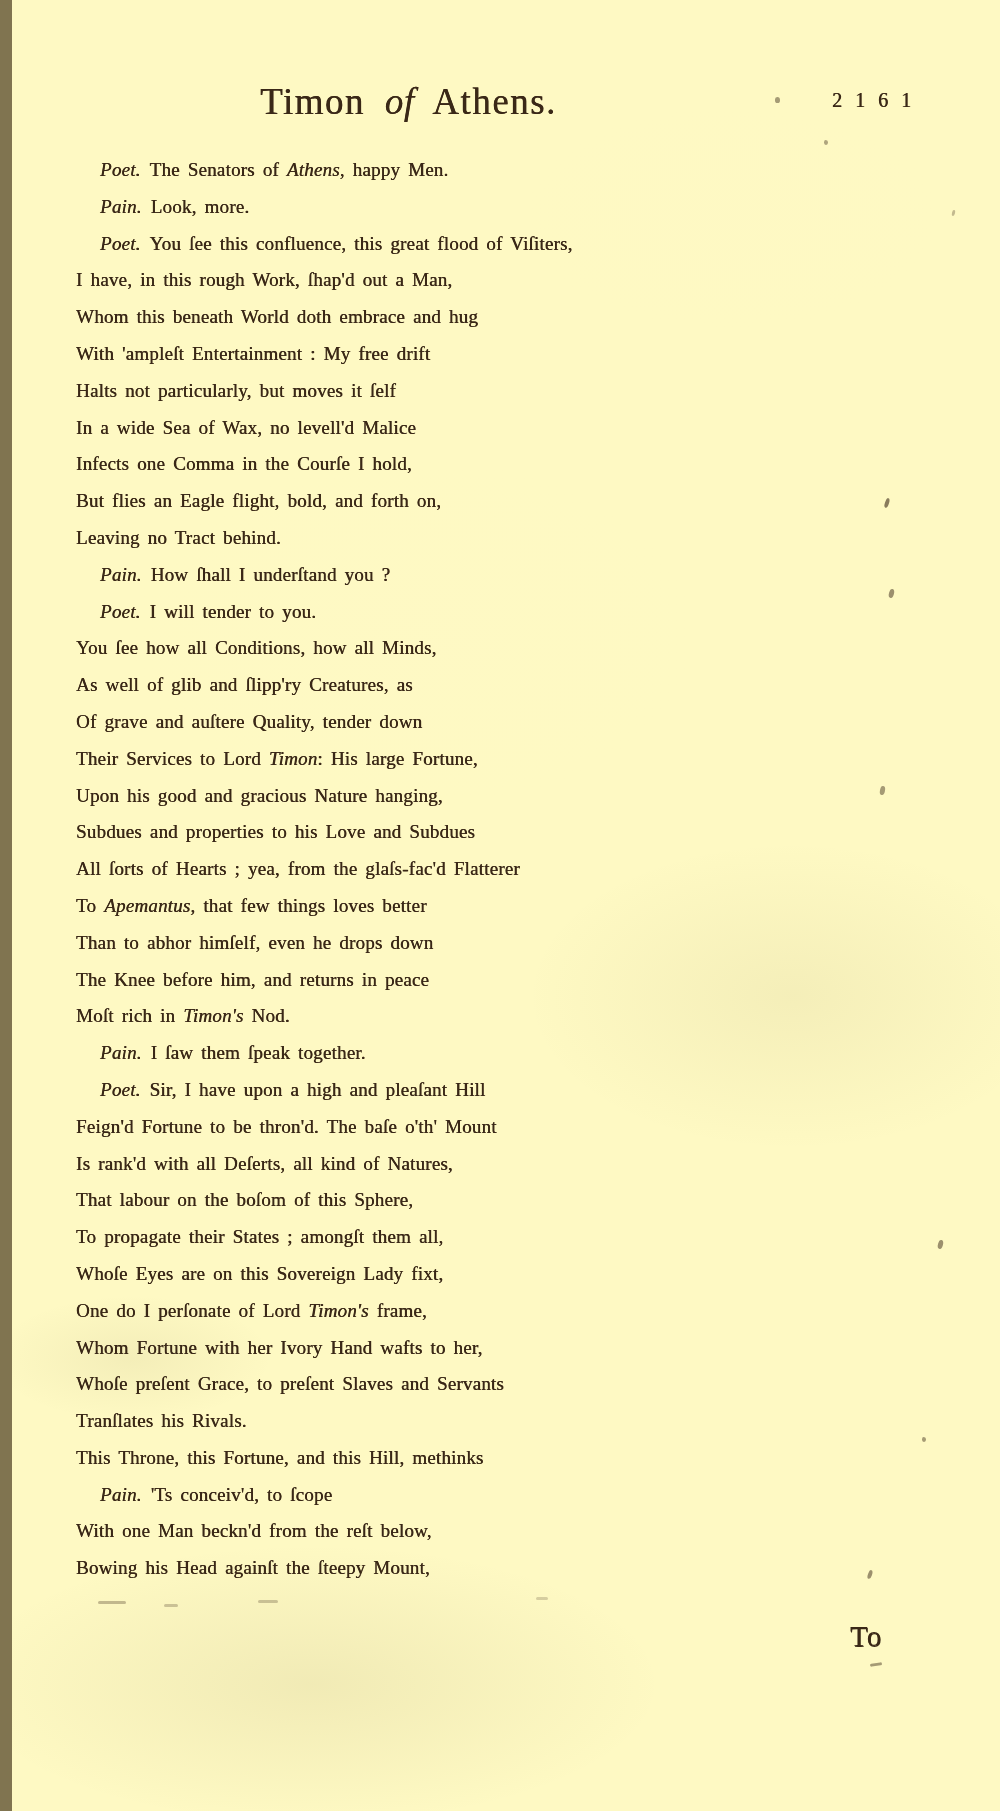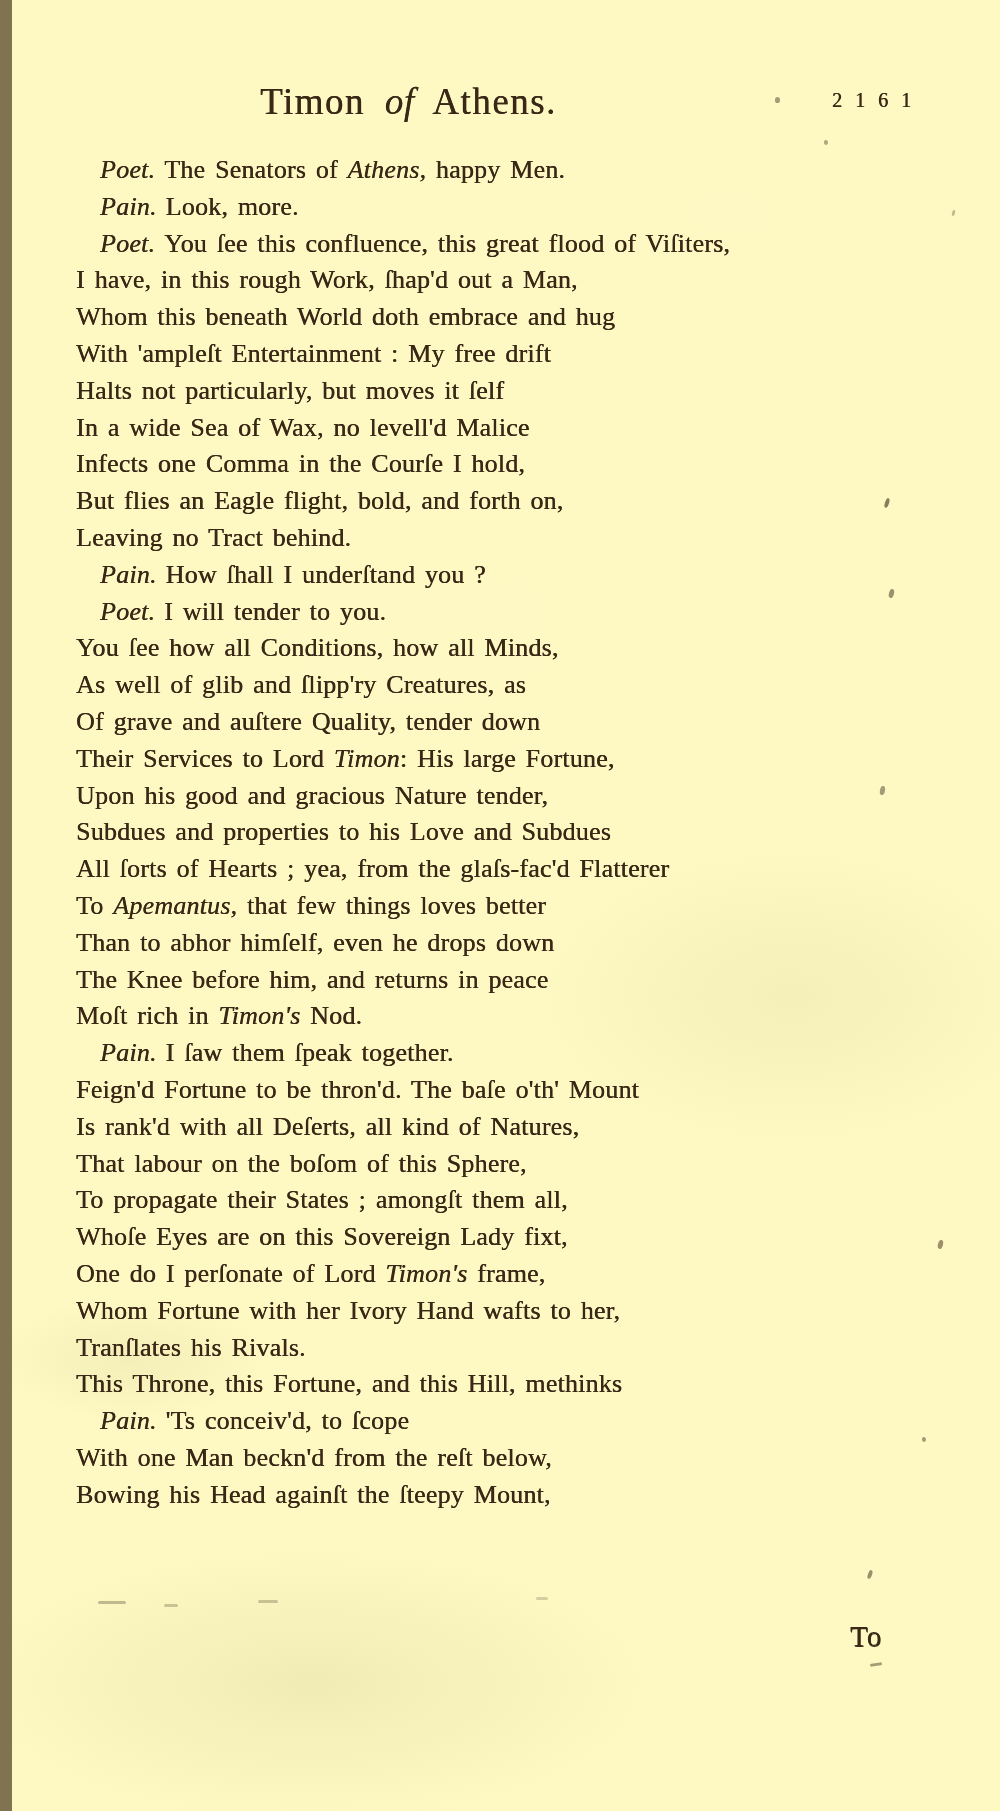--- a/index.html
+++ b/index.html
@@ -63,21 +63,21 @@
   }
   .text-block {
     position: absolute;
     top: 152px;
     left: 64px;
     right: 56px;
   }
   .line {
     height: 36.8px;
     line-height: 36.8px;
-    font-size: 26px;
+    font-size: 19px;
     letter-spacing: 0.2px;
     word-spacing: 3px;
     white-space: nowrap;
     text-shadow: 0.35px 0.35px 0 currentColor;
   }
   .line.indent { padding-left: 24px; }
   .line i.speaker { margin-right: 9px; }
   .catchword {
     position: absolute;
     top: 1620px;
@@ -119,35 +119,37 @@
       <div class="line"><span>In a wide Sea of Wax, no levell'd Malice</span></div>
       <div class="line"><span>Infects one Comma in the Courſe I hold,</span></div>
       <div class="line"><span>But flies an Eagle flight, bold, and forth on,</span></div>
       <div class="line"><span>Leaving no Tract behind.</span></div>
       <div class="line indent"><i class="speaker">Pain.</i><span>How ſhall I underſtand you ?</span></div>
       <div class="line indent"><i class="speaker">Poet.</i><span>I will tender to you.</span></div>
       <div class="line"><span>You ſee how all Conditions, how all Minds,</span></div>
       <div class="line"><span>As well of glib and ſlipp'ry Creatures, as</span></div>
       <div class="line"><span>Of grave and auſtere Quality, tender down</span></div>
       <div class="line"><span>Their Services to Lord </span><i>Timon</i><span>: His large Fortune,</span></div>
-      <div class="line"><span>Upon his good and gracious Nature tender,</span></div>
+      <div class="line"><span>Upon his good and gracious Nature hanging,</span></div>
       <div class="line"><span>Subdues and properties to his Love and Subdues</span></div>
       <div class="line"><span>All ſorts of Hearts ; yea, from the glaſs-fac'd Flatterer</span></div>
       <div class="line"><span>To </span><i>Apemantus,</i><span> that few things loves better</span></div>
       <div class="line"><span>Than to abhor himſelf, even he drops down</span></div>
       <div class="line"><span>The Knee before him, and returns in peace</span></div>
       <div class="line"><span>Moſt rich in </span><i>Timon's</i><span> Nod.</span></div>
       <div class="line indent"><i class="speaker">Pain.</i><span>I ſaw them ſpeak together.</span></div>
+      <div class="line indent"><i class="speaker">Poet.</i><span>Sir, I have upon a high and pleaſant Hill</span></div>
       <div class="line"><span>Feign'd Fortune to be thron'd. The baſe o'th' Mount</span></div>
       <div class="line"><span>Is rank'd with all Deſerts, all kind of Natures,</span></div>
       <div class="line"><span>That labour on the boſom of this Sphere,</span></div>
       <div class="line"><span>To propagate their States ; amongſt them all,</span></div>
       <div class="line"><span>Whoſe Eyes are on this Sovereign Lady fixt,</span></div>
       <div class="line"><span>One do I perſonate of Lord </span><i>Timon's</i><span> frame,</span></div>
       <div class="line"><span>Whom Fortune with her Ivory Hand wafts to her,</span></div>
+      <div class="line"><span>Whoſe preſent Grace, to preſent Slaves and Servants</span></div>
       <div class="line"><span>Tranſlates his Rivals.</span></div>
       <div class="line"><span>This Throne, this Fortune, and this Hill, methinks</span></div>
       <div class="line indent"><i class="speaker">Pain.</i><span>'Ts conceiv'd, to ſcope</span></div>
       <div class="line"><span>With one Man beckn'd from the reſt below,</span></div>
       <div class="line"><span>Bowing his Head againſt the ſteepy Mount,</span></div>
     </main>
 
   <div class="catchword">To</div>
 
   <div class="speck" style="left:763px; top:97px;  width:5px;  height:6px; opacity:.45;"></div>

